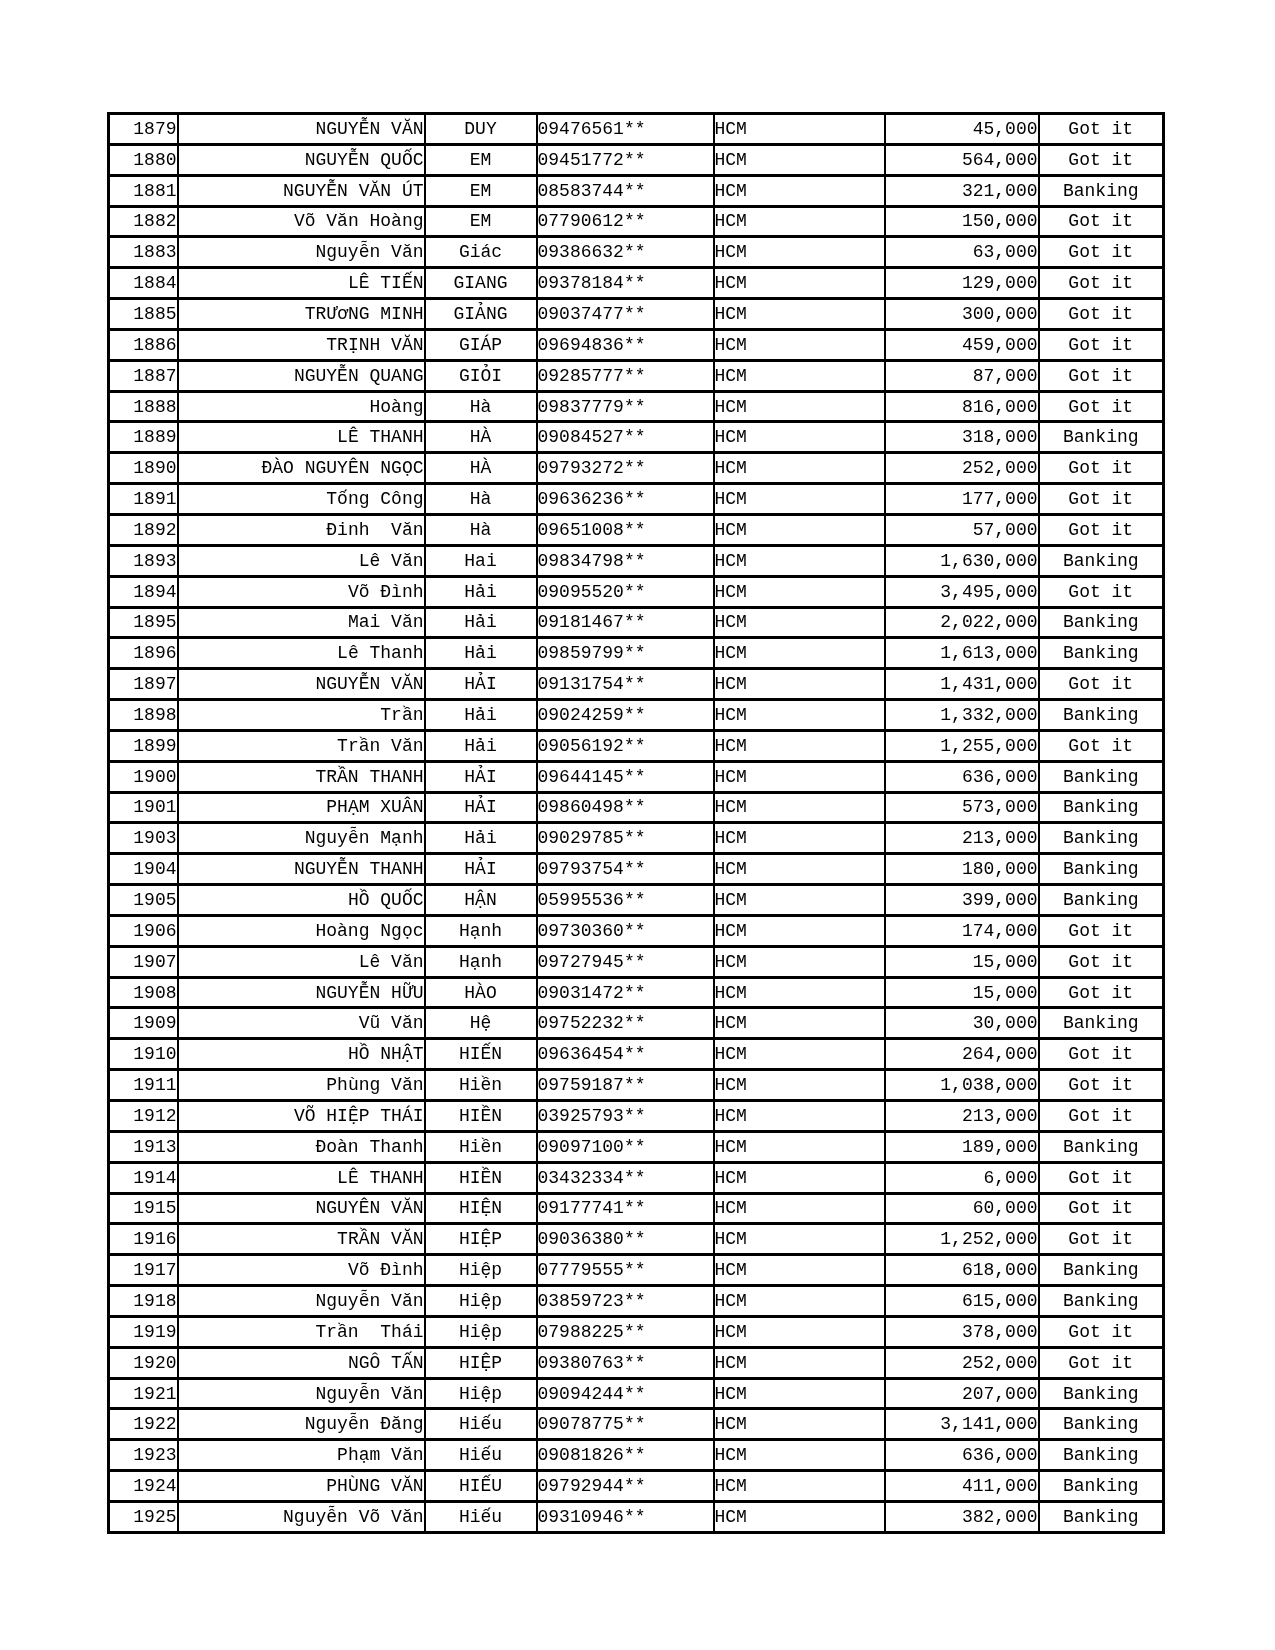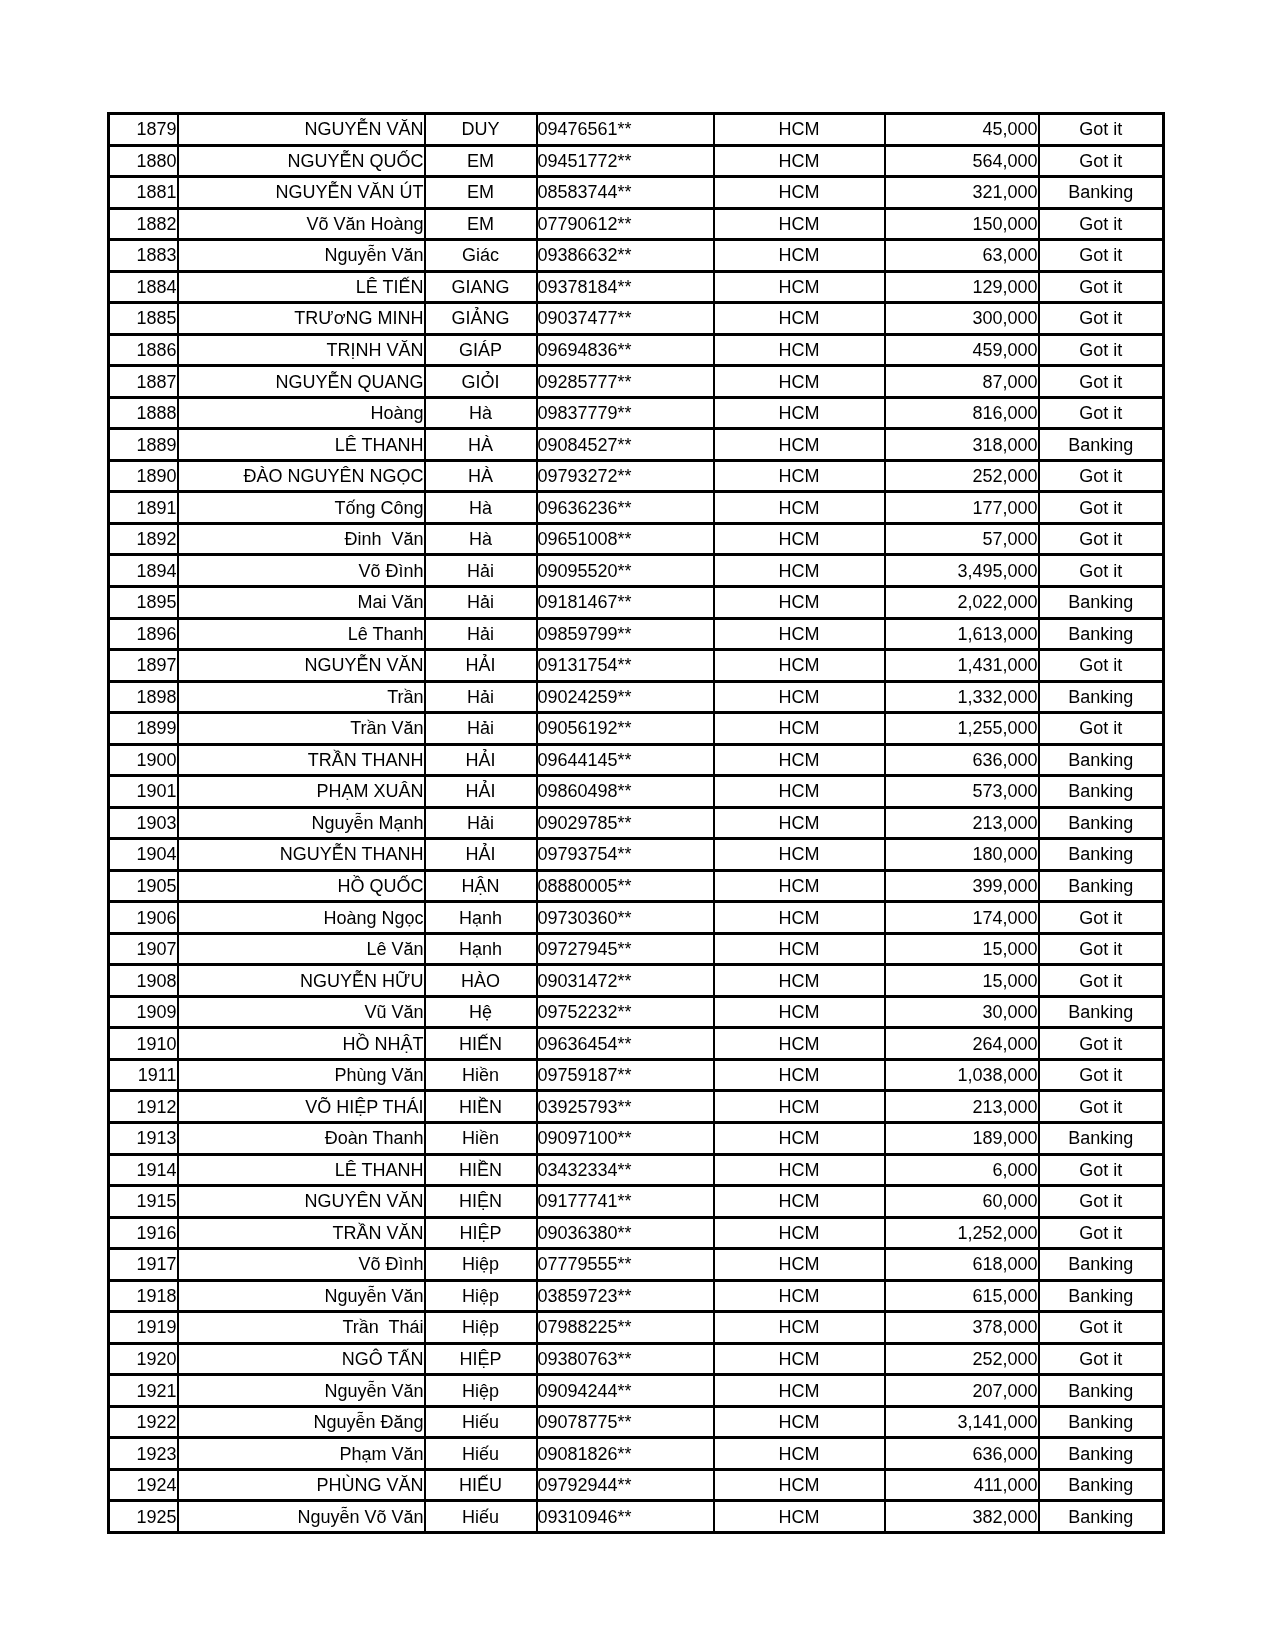--- a/index.html
+++ b/index.html
@@ -13,20 +13,21 @@
     position: relative;
     font-family: "Liberation Sans", sans-serif;
     color: #000000;
   }
   .page {
     position: absolute;
     left: 0; top: 0;
     width: 1275px;
     height: 1650px;
     background: #ffffff;
+    font-family: Liberation Mono, monospace;
   }
   table.records {
     position: absolute;
     left: 107px;
     top: 112px;
     width: 1055px;
     height: 1422px;
     border-collapse: collapse;
     table-layout: fixed;
     border: 3px solid #000000;
@@ -39,21 +40,21 @@
     line-height: 1;
     padding: 0;
     overflow: hidden;
     vertical-align: middle;
     white-space: pre;
   }
   td.c-id     { text-align: right;  padding-right: 3px; }
   td.c-name   { text-align: right; }
   td.c-first  { text-align: center; }
   td.c-phone  { text-align: left; }
-  td.c-region { text-align: center; }
+  td.c-region { text-align: left; }
   td.c-amount { text-align: right;  padding-right: 8px; }
   td.c-status { text-align: center;   padding-left: 11px; }
 </style>
 </head>
 <body>
 
 <div class="page">
   <table class="records">
     <colgroup>
       <col style="width:69px">
@@ -185,20 +186,29 @@
         <tr>
     <td class="c-id">1892</td>
     <td class="c-name">Đinh  Văn</td>
     <td class="c-first">Hà</td>
     <td class="c-phone">09651008**</td>
     <td class="c-region">HCM</td>
     <td class="c-amount">57,000</td>
     <td class="c-status">Got it</td>
   </tr>
         <tr>
+    <td class="c-id">1893</td>
+    <td class="c-name">Lê Văn</td>
+    <td class="c-first">Hai</td>
+    <td class="c-phone">09834798**</td>
+    <td class="c-region">HCM</td>
+    <td class="c-amount">1,630,000</td>
+    <td class="c-status">Banking</td>
+  </tr>
+        <tr>
     <td class="c-id">1894</td>
     <td class="c-name">Võ Đình</td>
     <td class="c-first">Hải</td>
     <td class="c-phone">09095520**</td>
     <td class="c-region">HCM</td>
     <td class="c-amount">3,495,000</td>
     <td class="c-status">Got it</td>
   </tr>
         <tr>
     <td class="c-id">1895</td>
@@ -278,21 +288,21 @@
     <td class="c-first">HẢI</td>
     <td class="c-phone">09793754**</td>
     <td class="c-region">HCM</td>
     <td class="c-amount">180,000</td>
     <td class="c-status">Banking</td>
   </tr>
         <tr>
     <td class="c-id">1905</td>
     <td class="c-name">HỒ QUỐC</td>
     <td class="c-first">HẬN</td>
-    <td class="c-phone">08880005**</td>
+    <td class="c-phone">05995536**</td>
     <td class="c-region">HCM</td>
     <td class="c-amount">399,000</td>
     <td class="c-status">Banking</td>
   </tr>
         <tr>
     <td class="c-id">1906</td>
     <td class="c-name">Hoàng Ngọc</td>
     <td class="c-first">Hạnh</td>
     <td class="c-phone">09730360**</td>
     <td class="c-region">HCM</td>

